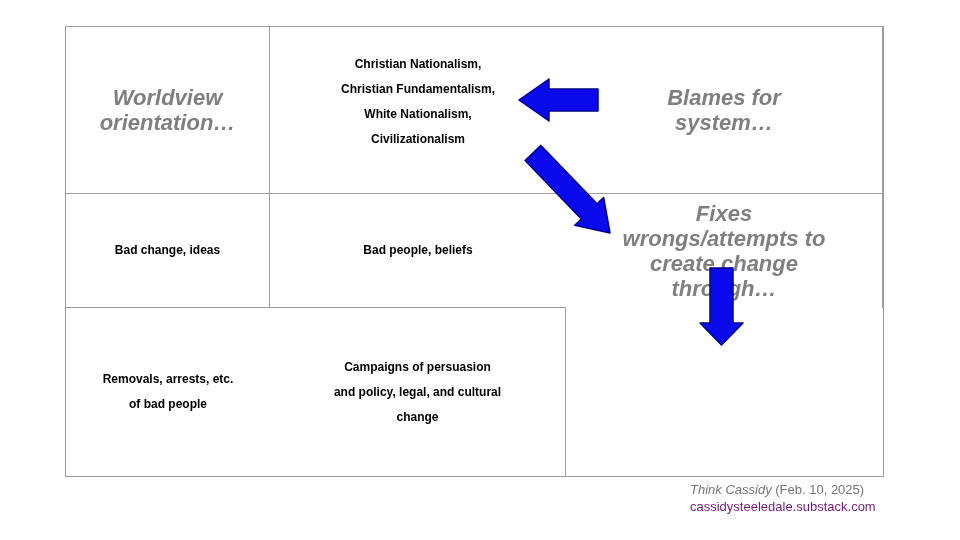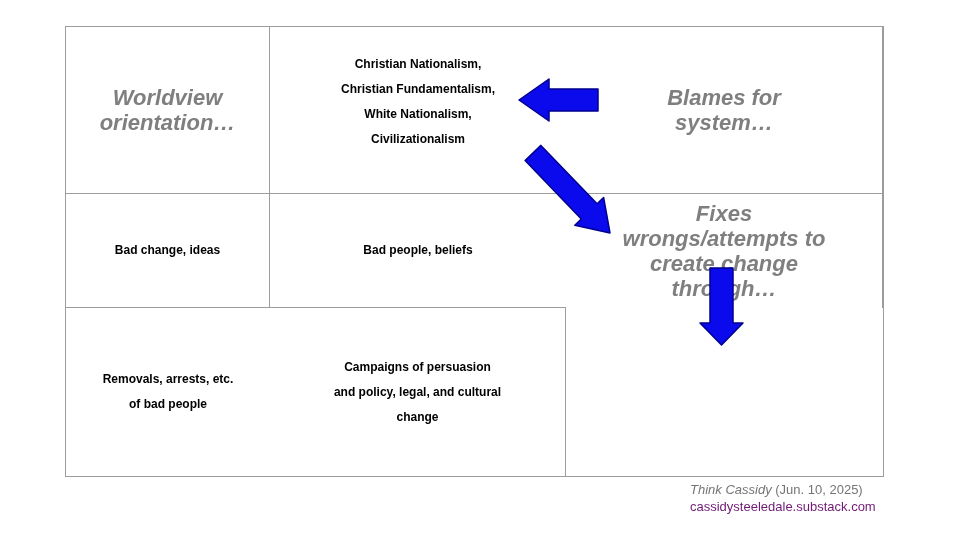--- a/index.html
+++ b/index.html
@@ -124,17 +124,17 @@
     </div>
   </div>
 
   <svg id="arrow-layer" viewBox="0 0 960 540">
     <polygon stroke="#000090" stroke-width="1.5" stroke-linejoin="round" points="598,89 549,89 549,79 519,100 549,121 549,111 598,111" fill="#0a0aec"></polygon>
     <polygon stroke="#000090" stroke-width="1.5" stroke-linejoin="round" points="540.9,145.4 597.1,203.8 603.6,197.5 610,233 574.8,225.3 581.3,219 525.1,160.6" fill="#0a0aec"></polygon>
     <polygon stroke="#000090" stroke-width="1.5" stroke-linejoin="round" points="710,268 733,268 733,323 743,323 721.5,345 700,323 710,323" fill="#0a0aec"></polygon>
   </svg>
 
   <div class="attribution">
-    <div><span class="work">Think Cassidy</span><span> (Jun. 10, 2025)</span></div>
+    <div><span class="work">Think Cassidy</span><span> (Feb. 10, 2025)</span></div>
     <div><a class="sub-link">cassidysteeledale.substack.com</a></div>
   </div>
 
 </div>
 
 </body></html>

